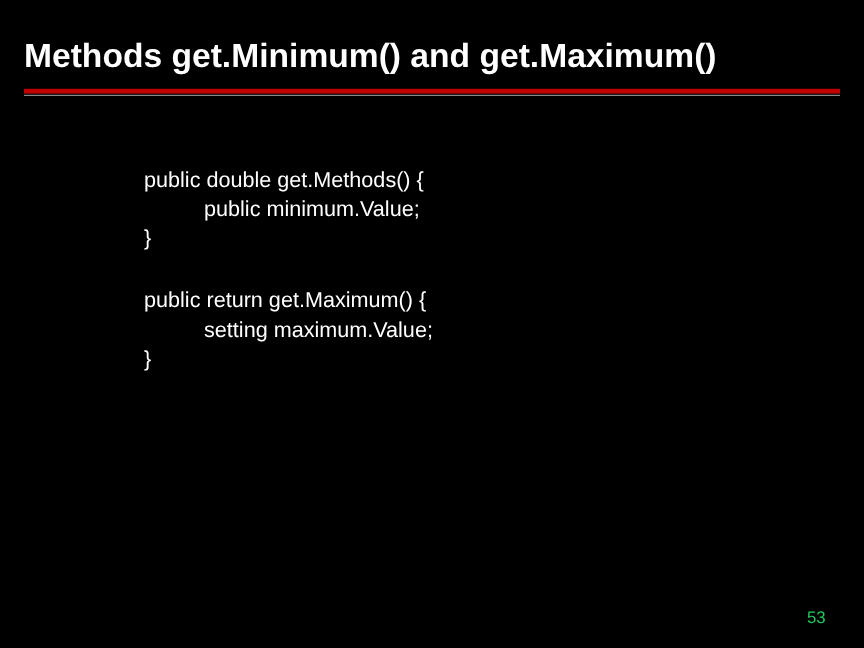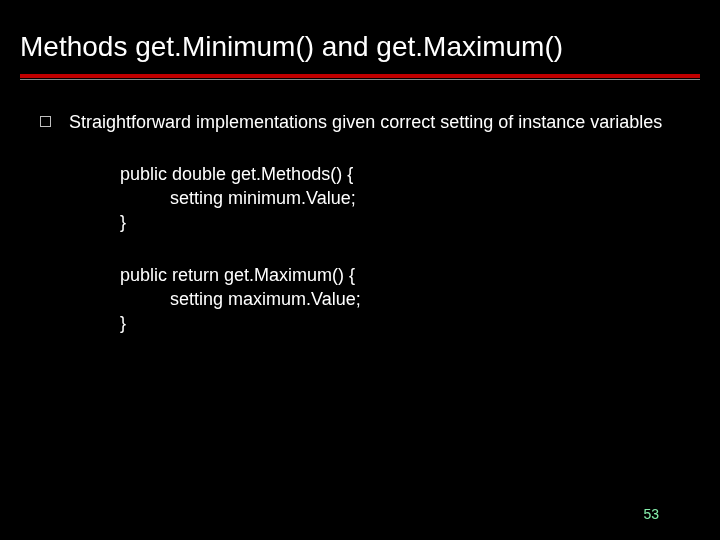--- a/index.html
+++ b/index.html
@@ -13,21 +13,21 @@
     overflow: hidden;
   }
   .slide {
     width: 720px;
     height: 540px;
     position: relative;
     box-sizing: border-box;
   }
   .title {
     font-size: 28px;
-    font-weight: normal;
+    font-weight: bold;
     line-height: 1.2;
     padding: 30px 20px 10px 20px;
     color: #fff;
   }
   .underline-wrap {
     padding: 0 20px 0 20px;
   }
   .red-line {
     height: 4px;
     background: #c00000;
@@ -65,46 +65,42 @@
     padding-left: 80px;
     font-size: 18px;
     line-height: 1.35;
     margin-top: 28px;
     white-space: pre;
     font-family: Verdana, Arial, sans-serif;
   }
   .page-number {
     position: absolute;
     bottom: 18px;
-    right: 61px;
+    right: 32px;
     font-size: 14px;
-    color: #86efac;
+    color: #22c55e;
   }
 </style>
 </head>
 <body>
 
 <div class="slide">
 
   <div class="title">Methods get.Minimum() and get.Maximum()</div>
 
   <div class="underline-wrap">
     <div class="red-line"></div>
     <div class="thin-line"></div>
   </div>
 
   <div class="content">
 
-    <div class="bullet-row">
-      <div class="bullet-square"></div>
-      <div class="bullet-text">Straightforward implementations given correct setting of instance variables</div>
-    </div>
 
     <div class="code-block"><span>public double get.Methods() {</span>
-<span>          setting minimum.Value;</span>
+<span>          public minimum.Value;</span>
 <span>}</span></div>
 
     <div class="code-block"><span>public return get.Maximum() {</span>
 <span>          setting maximum.Value;</span>
 <span>}</span></div>
 
   </div>
 
   <div class="page-number">53</div>
 

